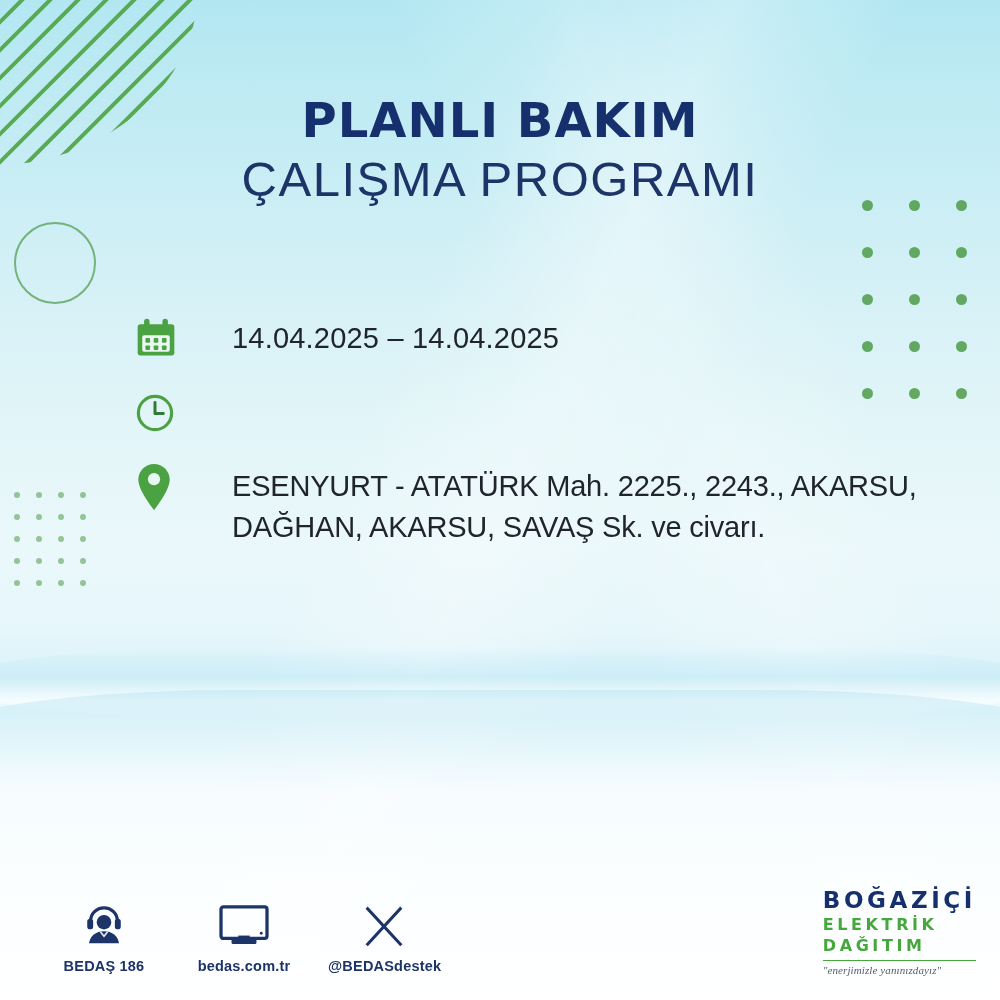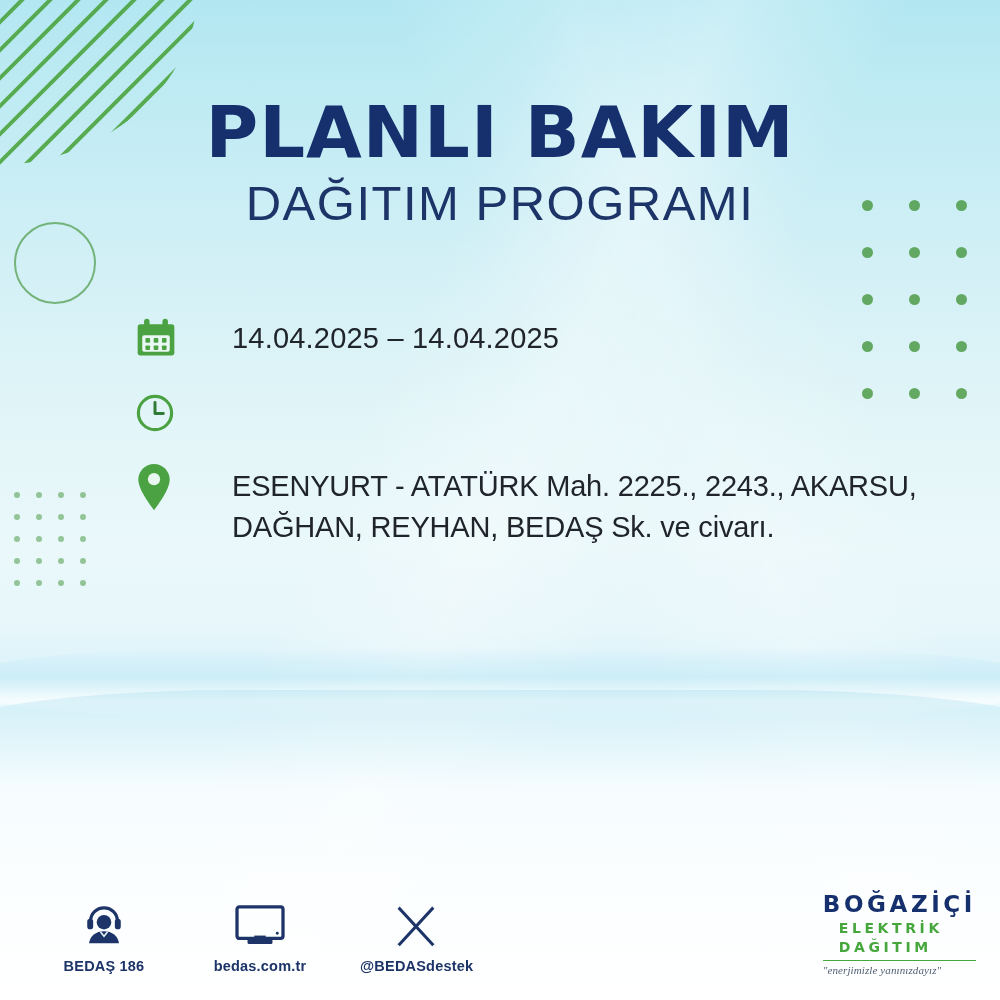--- a/index.html
+++ b/index.html
@@ -120,21 +120,21 @@
   
   .title-block {
     position: absolute;
     left: 0;
     top: 96px;
     width: 1000px;
     text-align: center;
     pointer-events: none;
   }
   .title-main {
-    font-size: 72px;
+    font-size: 48px;
     font-weight: 800;
     letter-spacing: 1px;
     color: #16306d;
     line-height: 1.0;
     font-family: "DejaVu Sans", "Liberation Sans", sans-serif;
   }
   .title-sub {
     margin-top: 10px;
     font-size: 49px;
     font-weight: 400;
@@ -174,21 +174,21 @@
   #row-date .txt, #row-time .txt { letter-spacing: .2px; }
   #row-location .txt { letter-spacing: -0.2px; }
 
   
   .footer {
     position: absolute;
     left: 48px;
     bottom: 26px;
     display: flex;
     align-items: flex-end;
-    gap: 44px;
+    gap: 28px;
   }
   .foot-item {
     width: 112px;
     text-align: center;
   }
   .foot-item .glyph {
     height: 50px;
     display: flex;
     align-items: flex-end;
     justify-content: center;
@@ -212,27 +212,26 @@
     line-height: 1.0;
   }
   .logo .l1 {
     font-size: 23px;
     font-weight: 800;
     letter-spacing: 3.6px;
     color: #16306d;
     font-family: "DejaVu Sans", "Liberation Sans", sans-serif;
   }
   .logo .l2, .logo .l3 {
-    font-size: 14px;
+    font-size: 16px;
     font-weight: 800;
     letter-spacing: 3.6px;
     color: #46a83c;
     margin-top: 5px;
     font-family: "DejaVu Sans", "Liberation Sans", sans-serif;
-    margin-left: 16px;
   }
   .logo .rule {
     margin-top: 6px;
     height: 1.5px;
     background: #46a83c;
     width: 100%;
   }
   .logo .tag {
     margin-top: 4px;
     font-size: 11px;
@@ -311,21 +310,21 @@
       <span></span>
       <span></span>
     <span></span>
       <span></span>
       <span></span>
       <span></span>
   </div>
 
   <div class="title-block">
     <div class="title-main">PLANLI BAKIM</div>
-    <div class="title-sub">DAĞITIM PROGRAMI</div>
+    <div class="title-sub">ÇALIŞMA PROGRAMI</div>
   </div>
 
   <div class="info-list">
 
     <div class="info-row" id="row-date">
       <div class="ico">
         <svg width="44" height="44" viewBox="0 0 48 48" xmlns="http://www.w3.org/2000/svg">
           <rect x="4" y="8" width="40" height="34" rx="3" fill="#4ba243"></rect>
           <rect x="9" y="20" width="30" height="18" rx="2" fill="#eaf8f4"></rect>
           <rect x="11" y="2" width="6" height="11" rx="3" fill="#4ba243"></rect>
@@ -355,21 +354,21 @@
 
     <div class="info-row" id="row-location">
       <div class="ico">
         <svg width="40" height="48" viewBox="0 0 40 52" xmlns="http://www.w3.org/2000/svg">
           <path d="M20 1 C10.6 1 3 8.6 3 18 c0 12.4 17 33 17 33 s17 -20.6 17 -33 C37 8.6 29.4 1 20 1 Z" fill="#4ba243"></path>
           <circle cx="20" cy="17.5" r="6.6" fill="#e9f7f2"></circle>
         </svg>
       </div>
       <div class="txt">
         <div>ESENYURT - ATATÜRK Mah. 2225., 2243., AKARSU,</div>
-        <div>DAĞHAN, REYHAN, BEDAŞ Sk. ve civarı.</div>
+        <div>DAĞHAN, AKARSU, SAVAŞ Sk. ve civarı.</div>
       </div>
     </div>
 
   </div>
 
   <div class="footer">
 
     <div class="foot-item">
       <div class="glyph">
         <svg width="46" height="46" viewBox="0 0 48 48" xmlns="http://www.w3.org/2000/svg">

